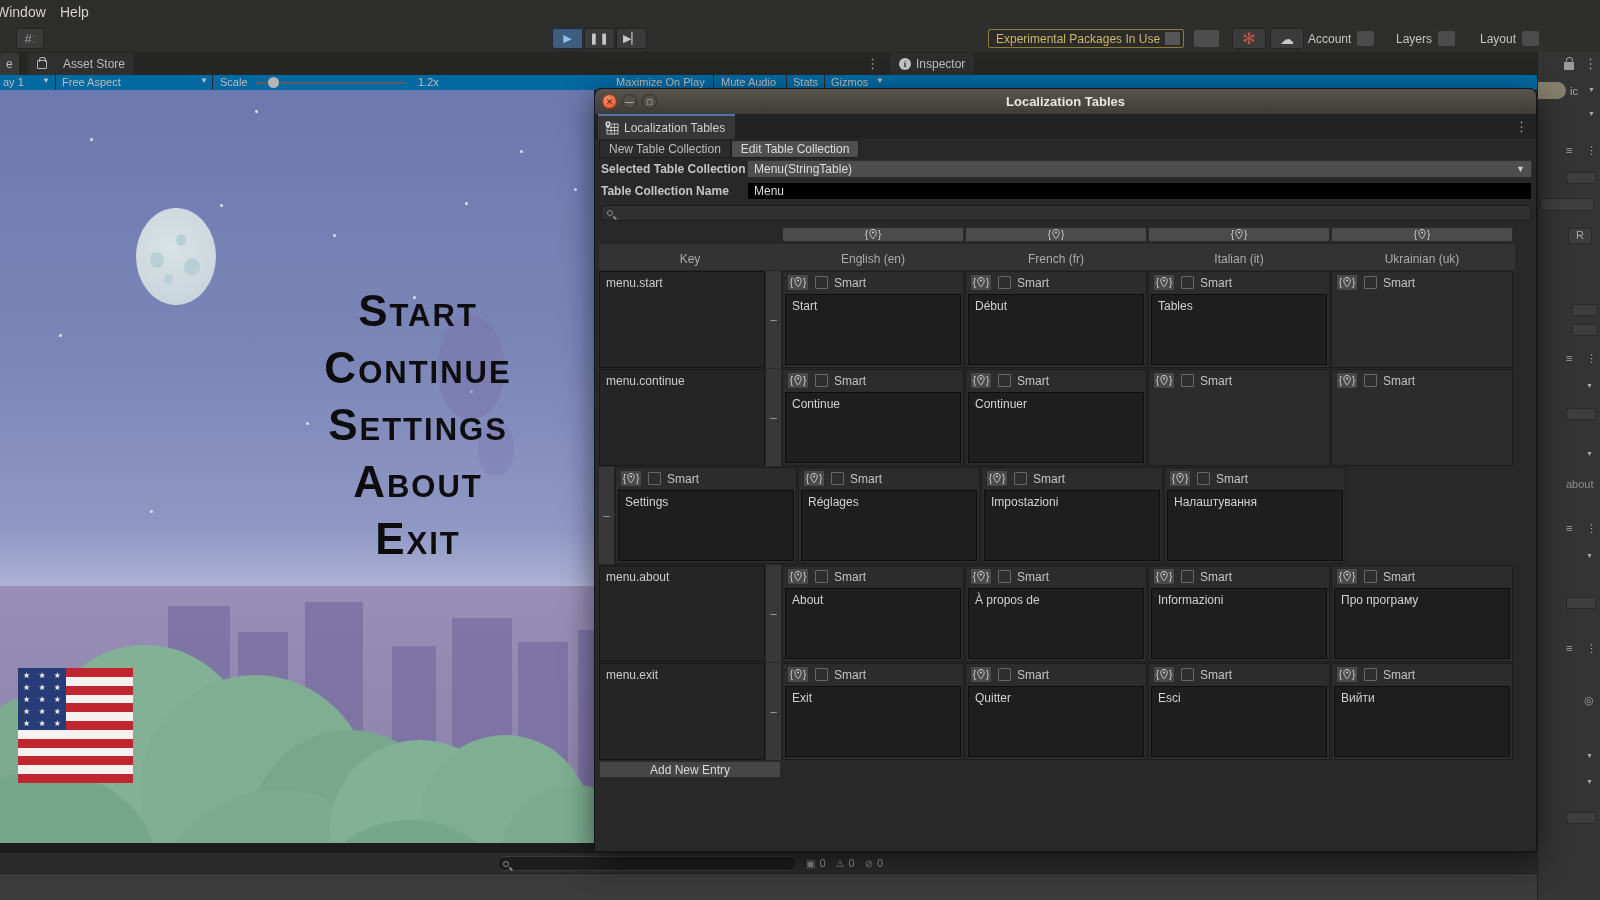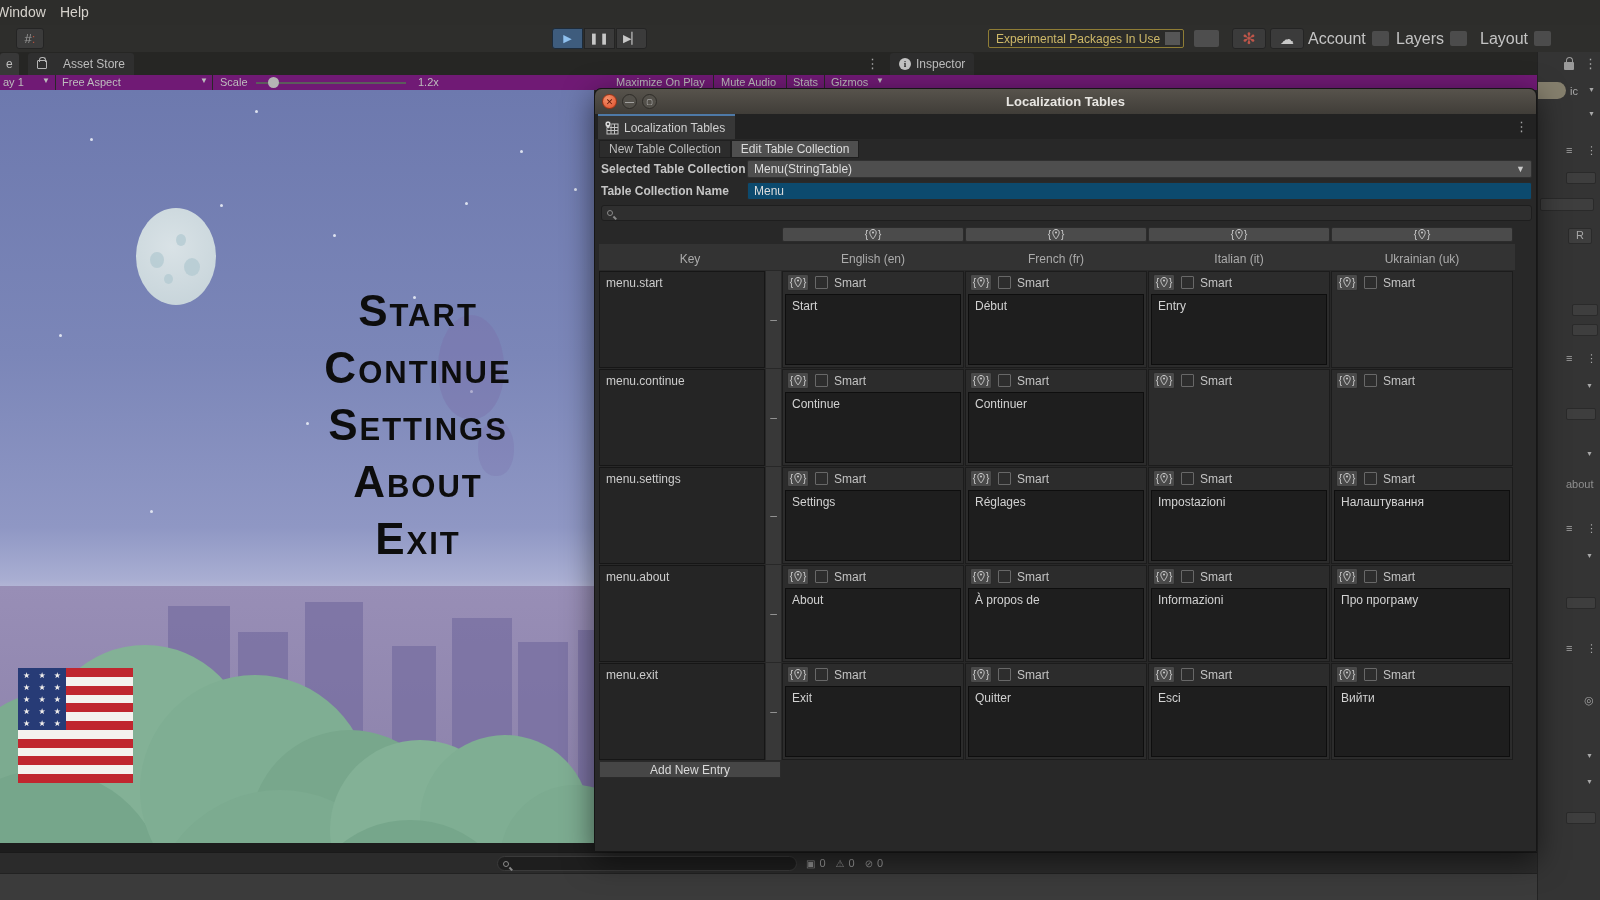--- a/index.html
+++ b/index.html
@@ -19,42 +19,42 @@
   #grid-btn .dot { color:#b0513f; }
   .transport { top:3px; width:31px; height:21px; font-size:11px; }
   #play-btn { left:552px; background:#3e5c7d; color:#8fc1ef; border-color:#1d2b3a; border-radius:3px 0 0 3px;}
   #pause-btn { left:584px; border-radius:0; letter-spacing:1px;}
   #step-btn { left:616px; border-radius:0 3px 3px 0; }
   #exp-badge { left:988px; top:4px; width:196px; height:19px; border:1px solid #8f7d35; border-radius:2px;
     color:#cdb868; font-size:12px; display:flex; align-items:center; padding:0 3px 0 7px; background:#2b2b29; }
   #exp-badge .sq { margin-left:auto; width:15px; height:13px; background:#565656; }
   #toolbar .plain-btn { position:absolute; background:#4e4e4e; border-radius:2px; }
   .dd-chip { position:absolute; top:4px; height:19px; display:flex; align-items:center; gap:6px;
-    color:#c4c4c4; font-size:16px; }
+    color:#c4c4c4; font-size:12px; }
   .dd-chip .sq { width:17px; height:15px; background:#4c4c4c; border-radius:2px; }
 
   
   #tabrow { left:0; top:52px; width:1600px; height:23px; background:#262624; }
   .tab { position:absolute; top:1px; height:22px; display:flex; align-items:center; gap:5px;
     padding:0 9px; color:#bdbdbd; font-size:12px; background:#2f2f2f; border-radius:3px 3px 0 0; }
   #tab-left-partial { left:0; padding:0 6px; background:#383838; }
   #tab-asset-store { left:28px;gap:16px; }
   #tab-inspector { left:890px; background:#2d2d2d; }
   .kebab { color:#a5a5a5; font-size:13px; letter-spacing:0; }
   .bag-icon { width:10px; height:9px; border:1px solid #b5b5b5; border-radius:1px; position:relative; }
   .bag-icon::before { content:""; position:absolute; left:1px; top:-4px; width:5px; height:4px;
     border:1px solid #b5b5b5; border-bottom:none; border-radius:3px 3px 0 0; }
   .info-icon { width:12px; height:12px; border-radius:50%; background:#c2c2c2; color:#262626;
     font-size:9px; font-weight:bold; display:flex; align-items:center; justify-content:center; font-family:"Liberation Serif",serif;}
   .lock-icon { position:absolute; width:10px; height:8px; background:#9a9a9a; border-radius:1px; }
   .lock-icon::before{ content:""; position:absolute; left:1.5px; top:-5px; width:5px; height:5px;
     border:1.5px solid #9a9a9a; border-bottom:none; border-radius:4px 4px 0 0;}
 
   
-  #game-toolbar { left:0; top:75px; width:1600px; height:15px; background:#701a75; color:#bdbdbd; font-size:11px; }
+  #game-toolbar { left:0; top:75px; width:1600px; height:15px; background:#0369a1; color:#bdbdbd; font-size:11px; }
   #game-toolbar span { position:absolute; top:1px; }
   .slider-track { position:absolute; left:256px; top:7px; width:150px; height:2px; background:#5c5c5c; }
   .slider-handle { position:absolute; left:268px; top:2px; width:11px; height:11px; border-radius:50%; background:#b4b4b4; }
   .tb-sep { position:absolute; top:0; width:1px; height:15px; background:#282828; }
 
   
   #game-view { left:0; top:90px; width:594px; height:753px; overflow:hidden;
     background:linear-gradient(#6d79ae 0%, #7b86b8 35%, #8f97c4 58%, #a9aed2 65%, #b3b5d6 66%); }
   #ground { position:absolute; left:0; top:496px; width:594px; height:257px;
     background:linear-gradient(#988eb6, #8a80a9); }
@@ -115,21 +115,21 @@
 
   #loc-btnrow { position:absolute; left:4px; top:51px; height:18px; display:flex; }
   .tgl-btn { height:18px; font-size:12px; color:#bdbdbd; background:#2c2c2c; border:1px solid #1f1f1f;
     display:flex; align-items:center; padding:0 9px; }
   .tgl-btn.sel { background:#4f4f4f; color:#dcdcdc; }
 
   .form-row { position:absolute; left:6px; width:931px; height:19px; display:flex; align-items:center; }
   .form-label { width:146px; flex:none; color:#c5c5c5; font-size:12px;font-weight:bold; }
   .form-field { flex:1; height:18px; display:flex; align-items:center; padding:0 6px; font-size:12px; color:#dcdcdc; }
   .dd-field { background:#4e4e4e; border:1px solid #303030; border-radius:2px; }
-  .txt-field { background:#0c4a6e; border:1px solid #2a2a2a; border-radius:2px;text-align:right; }
+  .txt-field { background:#000000; border:1px solid #2a2a2a; border-radius:2px;text-align:right; }
   .dd-arrow { margin-left:auto; color:#c9c9c9; font-size:9px; }
 
   #loc-search { position:absolute; left:6px; top:116px; width:931px; height:16px; background:#2f2f2f;
     border:1px solid #1e1e1e; border-radius:3px; display:flex; align-items:center; padding-left:5px; }
 
   
   #loc-table { position:absolute; left:4px; top:138px; width:916px; }
   .t-grid { display:flex; gap:1px; }
   .col-key { width:166px; flex:none; }
   .col-minus { width:15px; flex:none; }
@@ -485,21 +485,21 @@
             <div class="cell-strip">
               <div class="meta-btn">
                 <span class="pin-wrap">{<svg width="8" height="11" viewBox="0 0 8 11">
                     <path d="M4 0.5 C2.2 0.5 0.8 1.9 0.8 3.7 c0 2.4 3.2 6.3 3.2 6.3 s3.2-3.9 3.2-6.3 C7.2 1.9 5.8 0.5 4 0.5 z" fill="none" stroke="#cfcfcf" stroke-width="1"></path>
                     <circle cx="4" cy="3.6" r="1" fill="#cfcfcf"></circle>
                   </svg>}</span>
               </div>
               <div class="chk"></div>
               <div class="smart-lbl">Smart</div>
             </div>
-            <div class="cell-text">Entry</div>
+            <div class="cell-text">Tables</div>
           </div>
           <div class="col-lang lang-cell">
             <div class="cell-strip">
               <div class="meta-btn">
                 <span class="pin-wrap">{<svg width="8" height="11" viewBox="0 0 8 11">
                     <path d="M4 0.5 C2.2 0.5 0.8 1.9 0.8 3.7 c0 2.4 3.2 6.3 3.2 6.3 s3.2-3.9 3.2-6.3 C7.2 1.9 5.8 0.5 4 0.5 z" fill="none" stroke="#cfcfcf" stroke-width="1"></path>
                     <circle cx="4" cy="3.6" r="1" fill="#cfcfcf"></circle>
                   </svg>}</span>
               </div>
               <div class="chk"></div>
@@ -555,21 +555,20 @@
                     <path d="M4 0.5 C2.2 0.5 0.8 1.9 0.8 3.7 c0 2.4 3.2 6.3 3.2 6.3 s3.2-3.9 3.2-6.3 C7.2 1.9 5.8 0.5 4 0.5 z" fill="none" stroke="#cfcfcf" stroke-width="1"></path>
                     <circle cx="4" cy="3.6" r="1" fill="#cfcfcf"></circle>
                   </svg>}</span>
               </div>
               <div class="chk"></div>
               <div class="smart-lbl">Smart</div>
             </div>
           </div>
         </div>
         <div class="t-grid t-row">
-          <div class="col-key key-cell">menu.settings</div>
           <div class="col-minus minus-cell">–</div>
           <div class="col-lang lang-cell">
             <div class="cell-strip">
               <div class="meta-btn">
                 <span class="pin-wrap">{<svg width="8" height="11" viewBox="0 0 8 11">
                     <path d="M4 0.5 C2.2 0.5 0.8 1.9 0.8 3.7 c0 2.4 3.2 6.3 3.2 6.3 s3.2-3.9 3.2-6.3 C7.2 1.9 5.8 0.5 4 0.5 z" fill="none" stroke="#cfcfcf" stroke-width="1"></path>
                     <circle cx="4" cy="3.6" r="1" fill="#cfcfcf"></circle>
                   </svg>}</span>
               </div>
               <div class="chk"></div>

